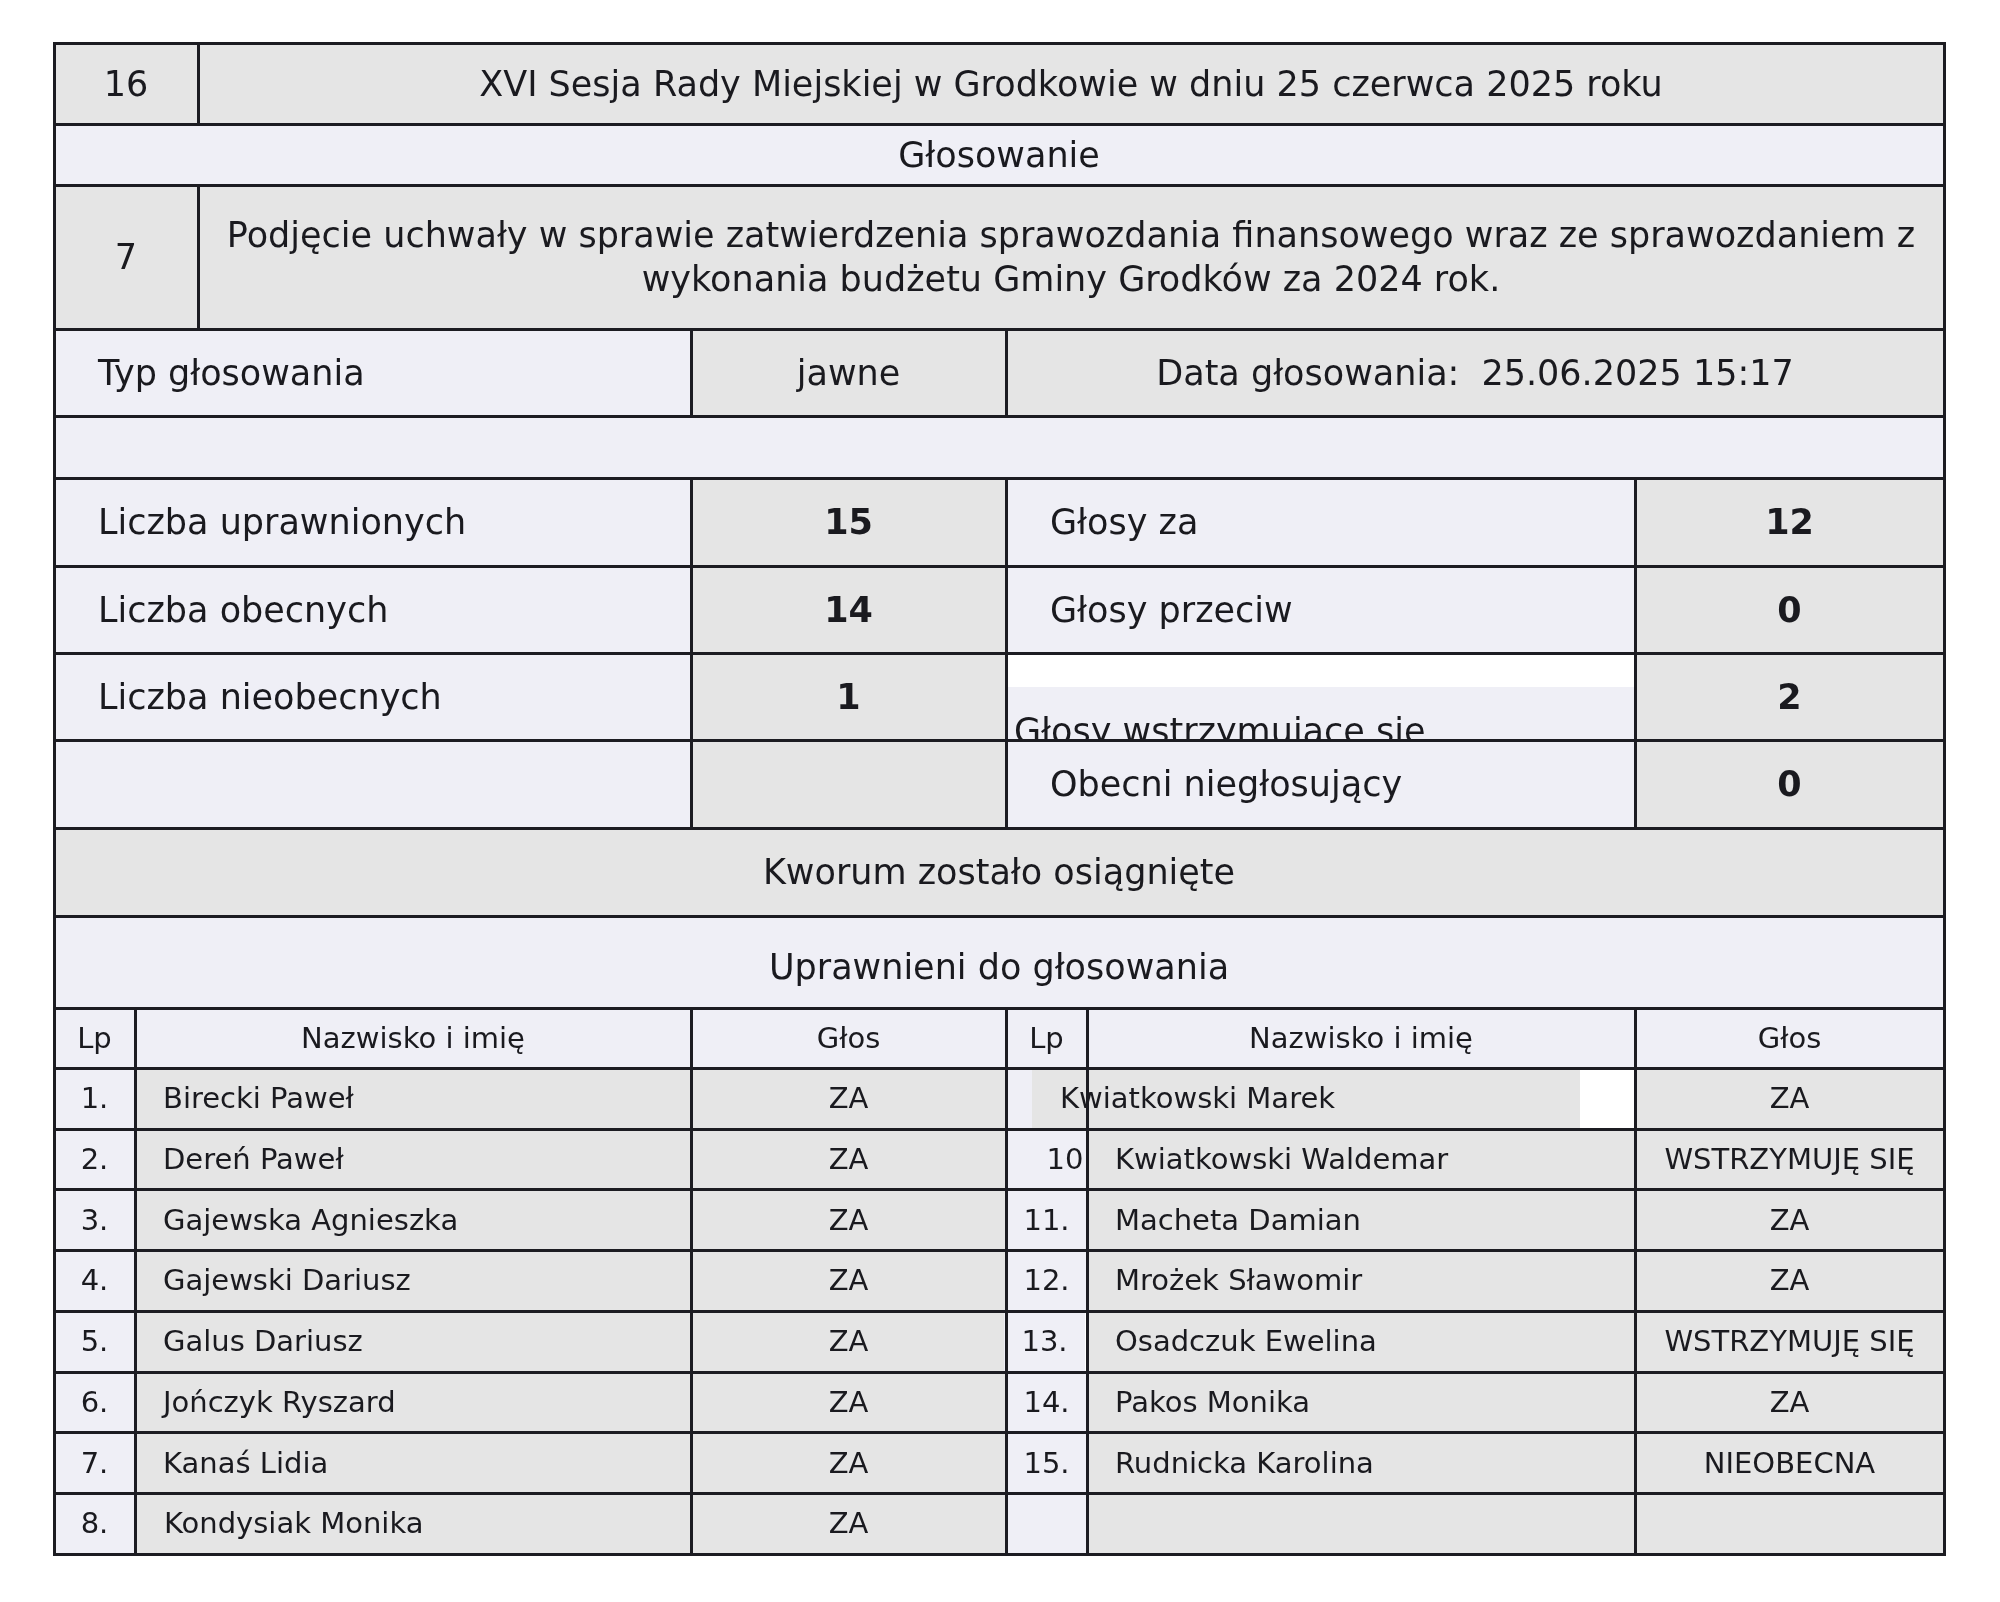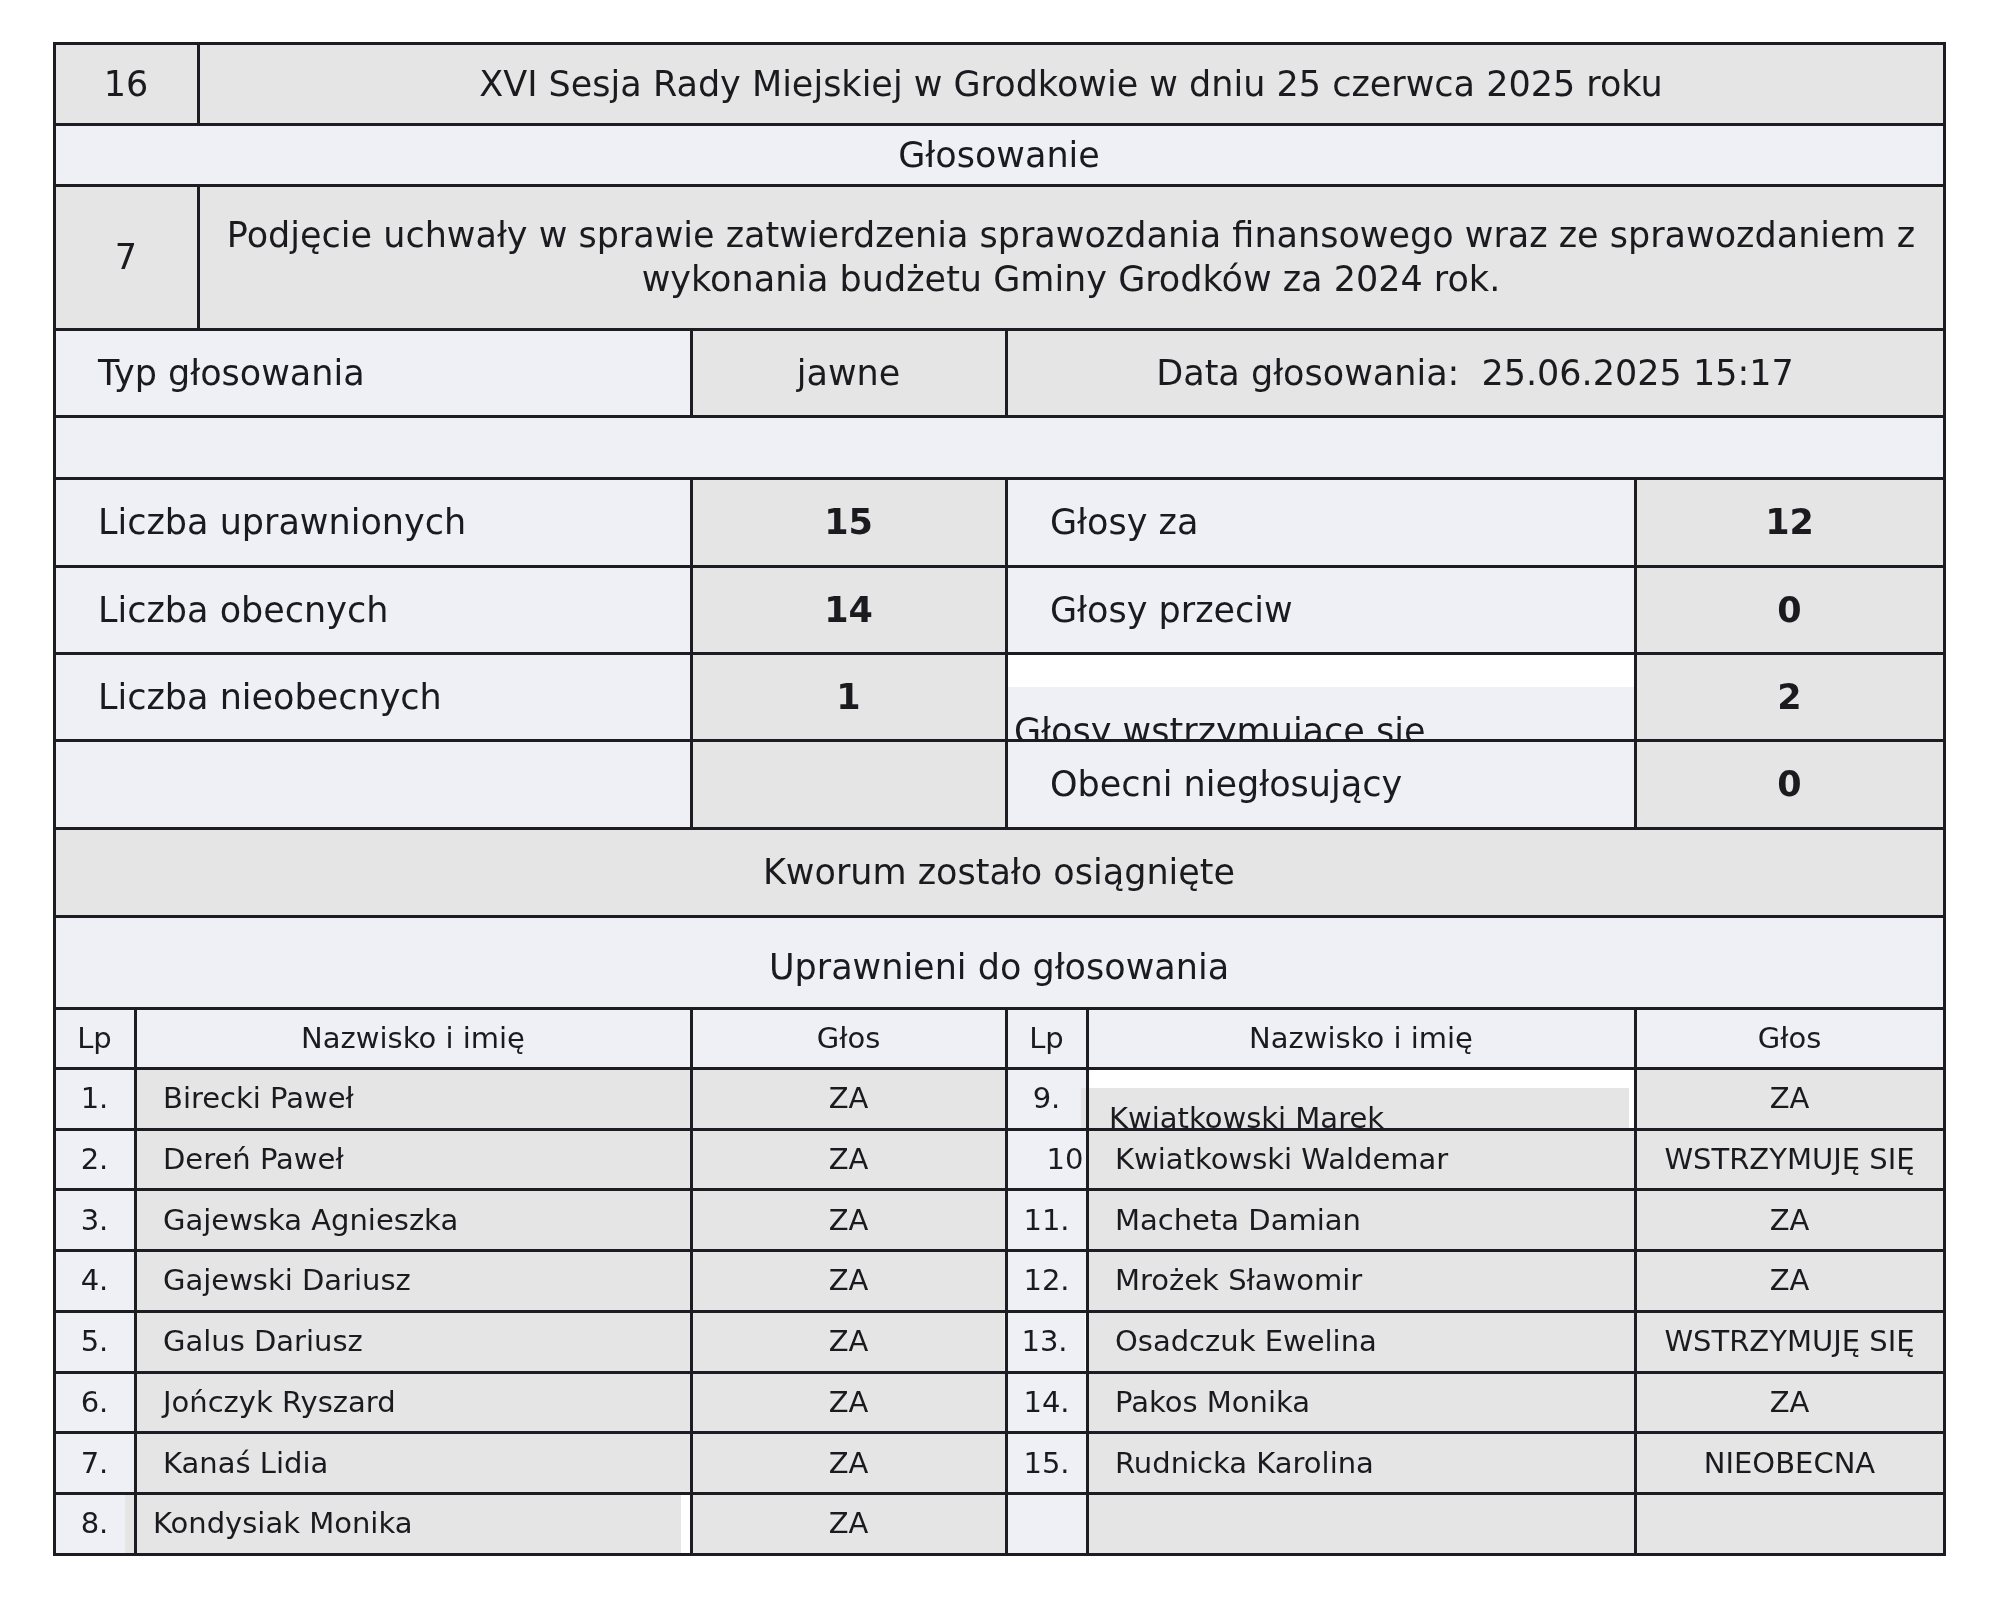--- a/index.html
+++ b/index.html
@@ -70,21 +70,21 @@
   <div class="cell gray f30" style="left:1006px;top:1008px;width:81px;height:60px;">Lp</div>
   <div class="cell gray f30" style="left:1087px;top:1008px;width:548px;height:60px;">Nazwisko i imię</div>
   <div class="cell gray f30" style="left:1635px;top:1008px;width:309px;height:60px;">Głos</div>
 
   <div id="voter-rows">
       <div>
         <div class="cell f30 gray" style="left: 54px; top: 1068px; width: 81px; height: 60.7px;">1.</div>
         <div class="cell f30 white name" style="left: 135px; top: 1068px; width: 556px; height: 60.7px;">Birecki Paweł</div>
         <div class="cell f30 white" style="left: 691px; top: 1068px; width: 315px; height: 60.7px;">ZA</div>
         <div class="cell f30 gray" style="left: 1006px; top: 1068px; width: 81px; height: 60.7px;">9.</div>
-        <div class="cell f30 white name" style="left: 1081px; top: 1068px; width: 548px; height: 60.7px; margin-top: 20px;">Kwiatkowski Marek</div>
+        <div class="cell f30 white name" style="left: 1032px; top: 1068px; width: 548px; height: 60.7px;">Kwiatkowski Marek</div>
         <div class="cell f30 white" style="left: 1635px; top: 1068px; width: 309px; height: 60.7px;">ZA</div>
       </div>
       <div>
         <div class="cell f30 gray" style="left: 54px; top: 1128.7px; width: 81px; height: 60.7px;">2.</div>
         <div class="cell f30 white name" style="left: 135px; top: 1128.7px; width: 556px; height: 60.7px;">Dereń Paweł</div>
         <div class="cell f30 white" style="left: 691px; top: 1128.7px; width: 315px; height: 60.7px;">ZA</div>
         <div class="cell f30 gray" style="left: 1006px; top: 1128.7px; width: 81px; height: 60.7px; padding-left: 46px;">10.</div>
         <div class="cell f30 white name" style="left: 1087px; top: 1128.7px; width: 548px; height: 60.7px;">Kwiatkowski Waldemar</div>
         <div class="cell f30 white" style="left: 1635px; top: 1128.7px; width: 309px; height: 60.7px;">WSTRZYMUJĘ SIĘ</div>
       </div>
@@ -123,21 +123,21 @@
       <div>
         <div class="cell f30 gray" style="left: 54px; top: 1432.2px; width: 81px; height: 60.7px;">7.</div>
         <div class="cell f30 white name" style="left: 135px; top: 1432.2px; width: 556px; height: 60.7px;">Kanaś Lidia</div>
         <div class="cell f30 white" style="left: 691px; top: 1432.2px; width: 315px; height: 60.7px;">ZA</div>
         <div class="cell f30 gray" style="left: 1006px; top: 1432.2px; width: 81px; height: 60.7px;">15.</div>
         <div class="cell f30 white name" style="left: 1087px; top: 1432.2px; width: 548px; height: 60.7px;">Rudnicka Karolina</div>
         <div class="cell f30 white" style="left: 1635px; top: 1432.2px; width: 309px; height: 60.7px;">NIEOBECNA</div>
       </div>
       <div>
         <div class="cell f30 gray" style="left: 54px; top: 1492.9px; width: 81px; height: 60.7px;">8.</div>
-        <div class="cell f30 white name" style="left: 125px; top: 1492.9px; width: 556px; height: 60.7px;">Kondysiak Monika</div>
+        <div class="cell f30 white name" style="left: 136px; top: 1492.9px; width: 556px; height: 60.7px;">Kondysiak Monika</div>
         <div class="cell f30 white" style="left: 691px; top: 1492.9px; width: 315px; height: 60.7px;">ZA</div>
         <div class="cell f30 gray" style="left: 1006px; top: 1492.9px; width: 81px; height: 60.7px;"></div>
         <div class="cell f30 white name" style="left: 1087px; top: 1492.9px; width: 548px; height: 60.7px;"></div>
         <div class="cell f30 white" style="left: 1635px; top: 1492.9px; width: 309px; height: 60.7px;"></div>
       </div>
     </div>
 
   <div id="gridlines">
       <div class="hl" style="left: 53px; width: 1893px; top: 42px;"></div>
       <div class="hl" style="left: 53px; width: 1893px; top: 123px;"></div>

